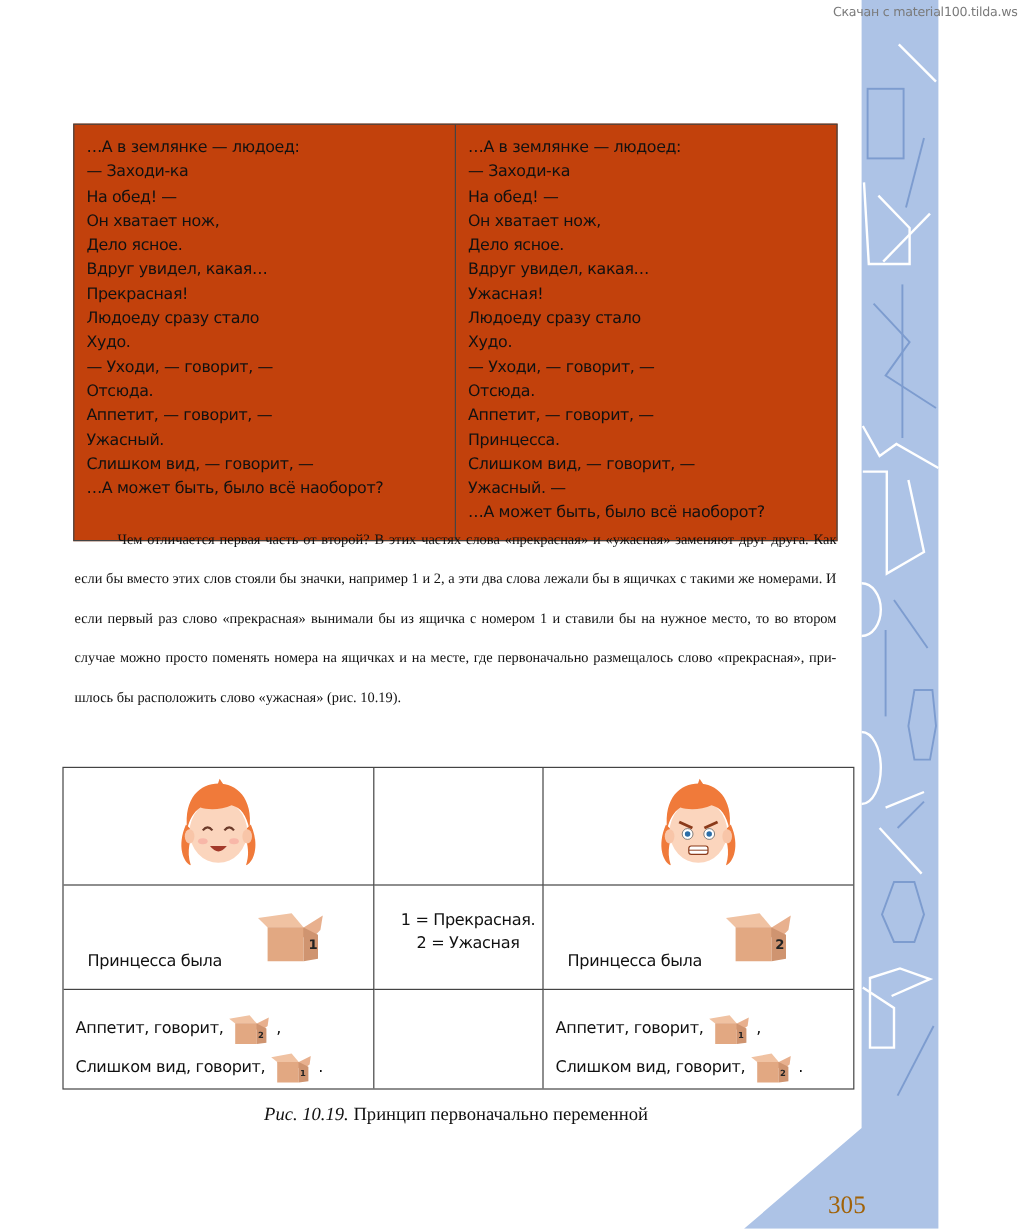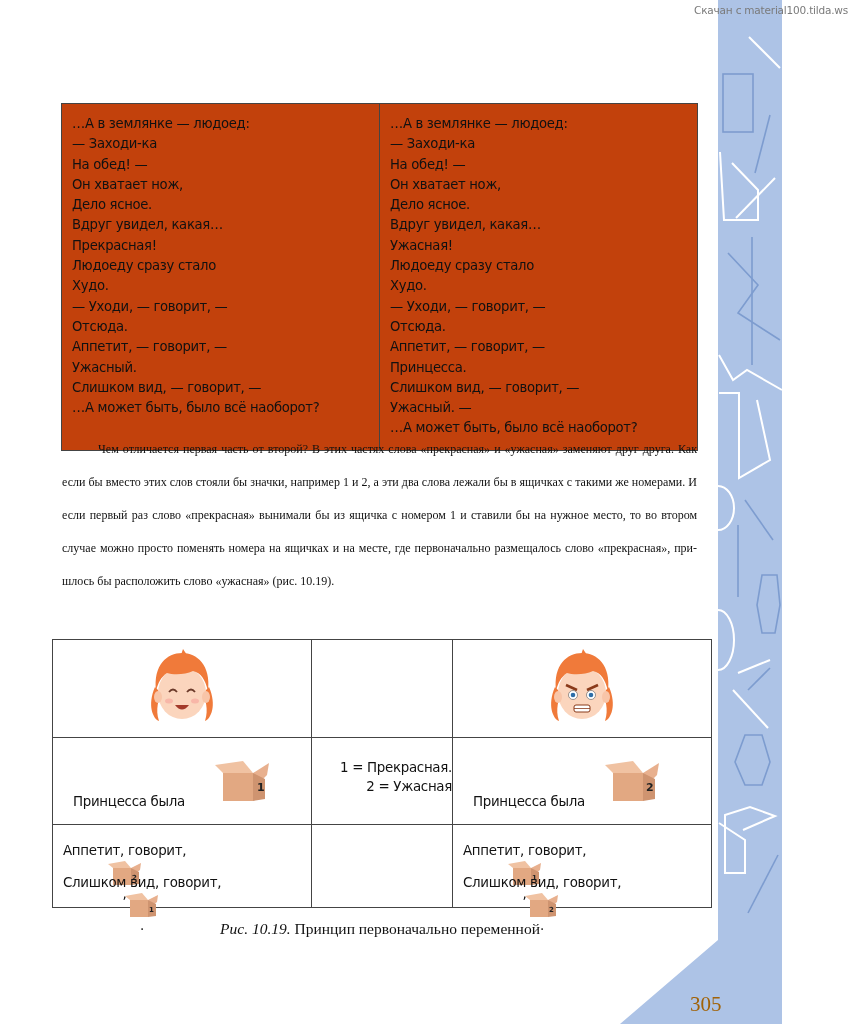--- a/index.html
+++ b/index.html
@@ -19,23 +19,23 @@
   .fig-table { position:absolute; left:52px; top:639px; width:660px; height:269px; border:1.2px solid #444; box-sizing:border-box; display:grid; grid-template-columns:259px 141px 1fr; grid-template-rows:98px 87px 1fr; background:#fff; z-index:2; }
   .cell { border-right:1.2px solid #444; border-bottom:1.2px solid #444; position:relative; box-sizing:border-box; }
   .cell.last-col { border-right:none; }
   .cell.last-row { border-bottom:none; }
 
   .face { position:absolute; left:50%; top:50%; transform:translate(-50%,-50%); width:74px; height:84px; }
 
   .cell-text { font-family:"DejaVu Sans", sans-serif; font-size:13.4px; letter-spacing:-0.3px; white-space:nowrap; }
   .princess-label { position:absolute; left:20px; bottom:15px; }
   .box-big { position:absolute; width:58px; height:48px; }
-  .legend-text { position:absolute; left:16px; right:0; top:20px; text-align:right; line-height:19px; }
-
-  .line-row { position:absolute; left:10px; display:flex; align-items:center;flex-direction:column; }
+  .legend-text { position:absolute; left:16px; right:0; top:20px; text-align:center; line-height:19px; }
+
+  .line-row { position:absolute; left:10px; display:flex; align-items:center; }
   .box-small { width:36px; height:28px; display:inline-block; margin:0 4px 0 4px; }
 
   .caption { position:absolute; left:0; width:760px; top:920px; text-align:center; font-family:"Liberation Serif", serif; font-size:15.5px; z-index:2; }
   .caption .it { font-style:italic; }
 
   .page-number { position:absolute; left:690px; top:992px; font-family:"Liberation Serif", serif; font-size:21px; color:#a16207; z-index:3; }
 </style>
 </head>
 <body>
 

